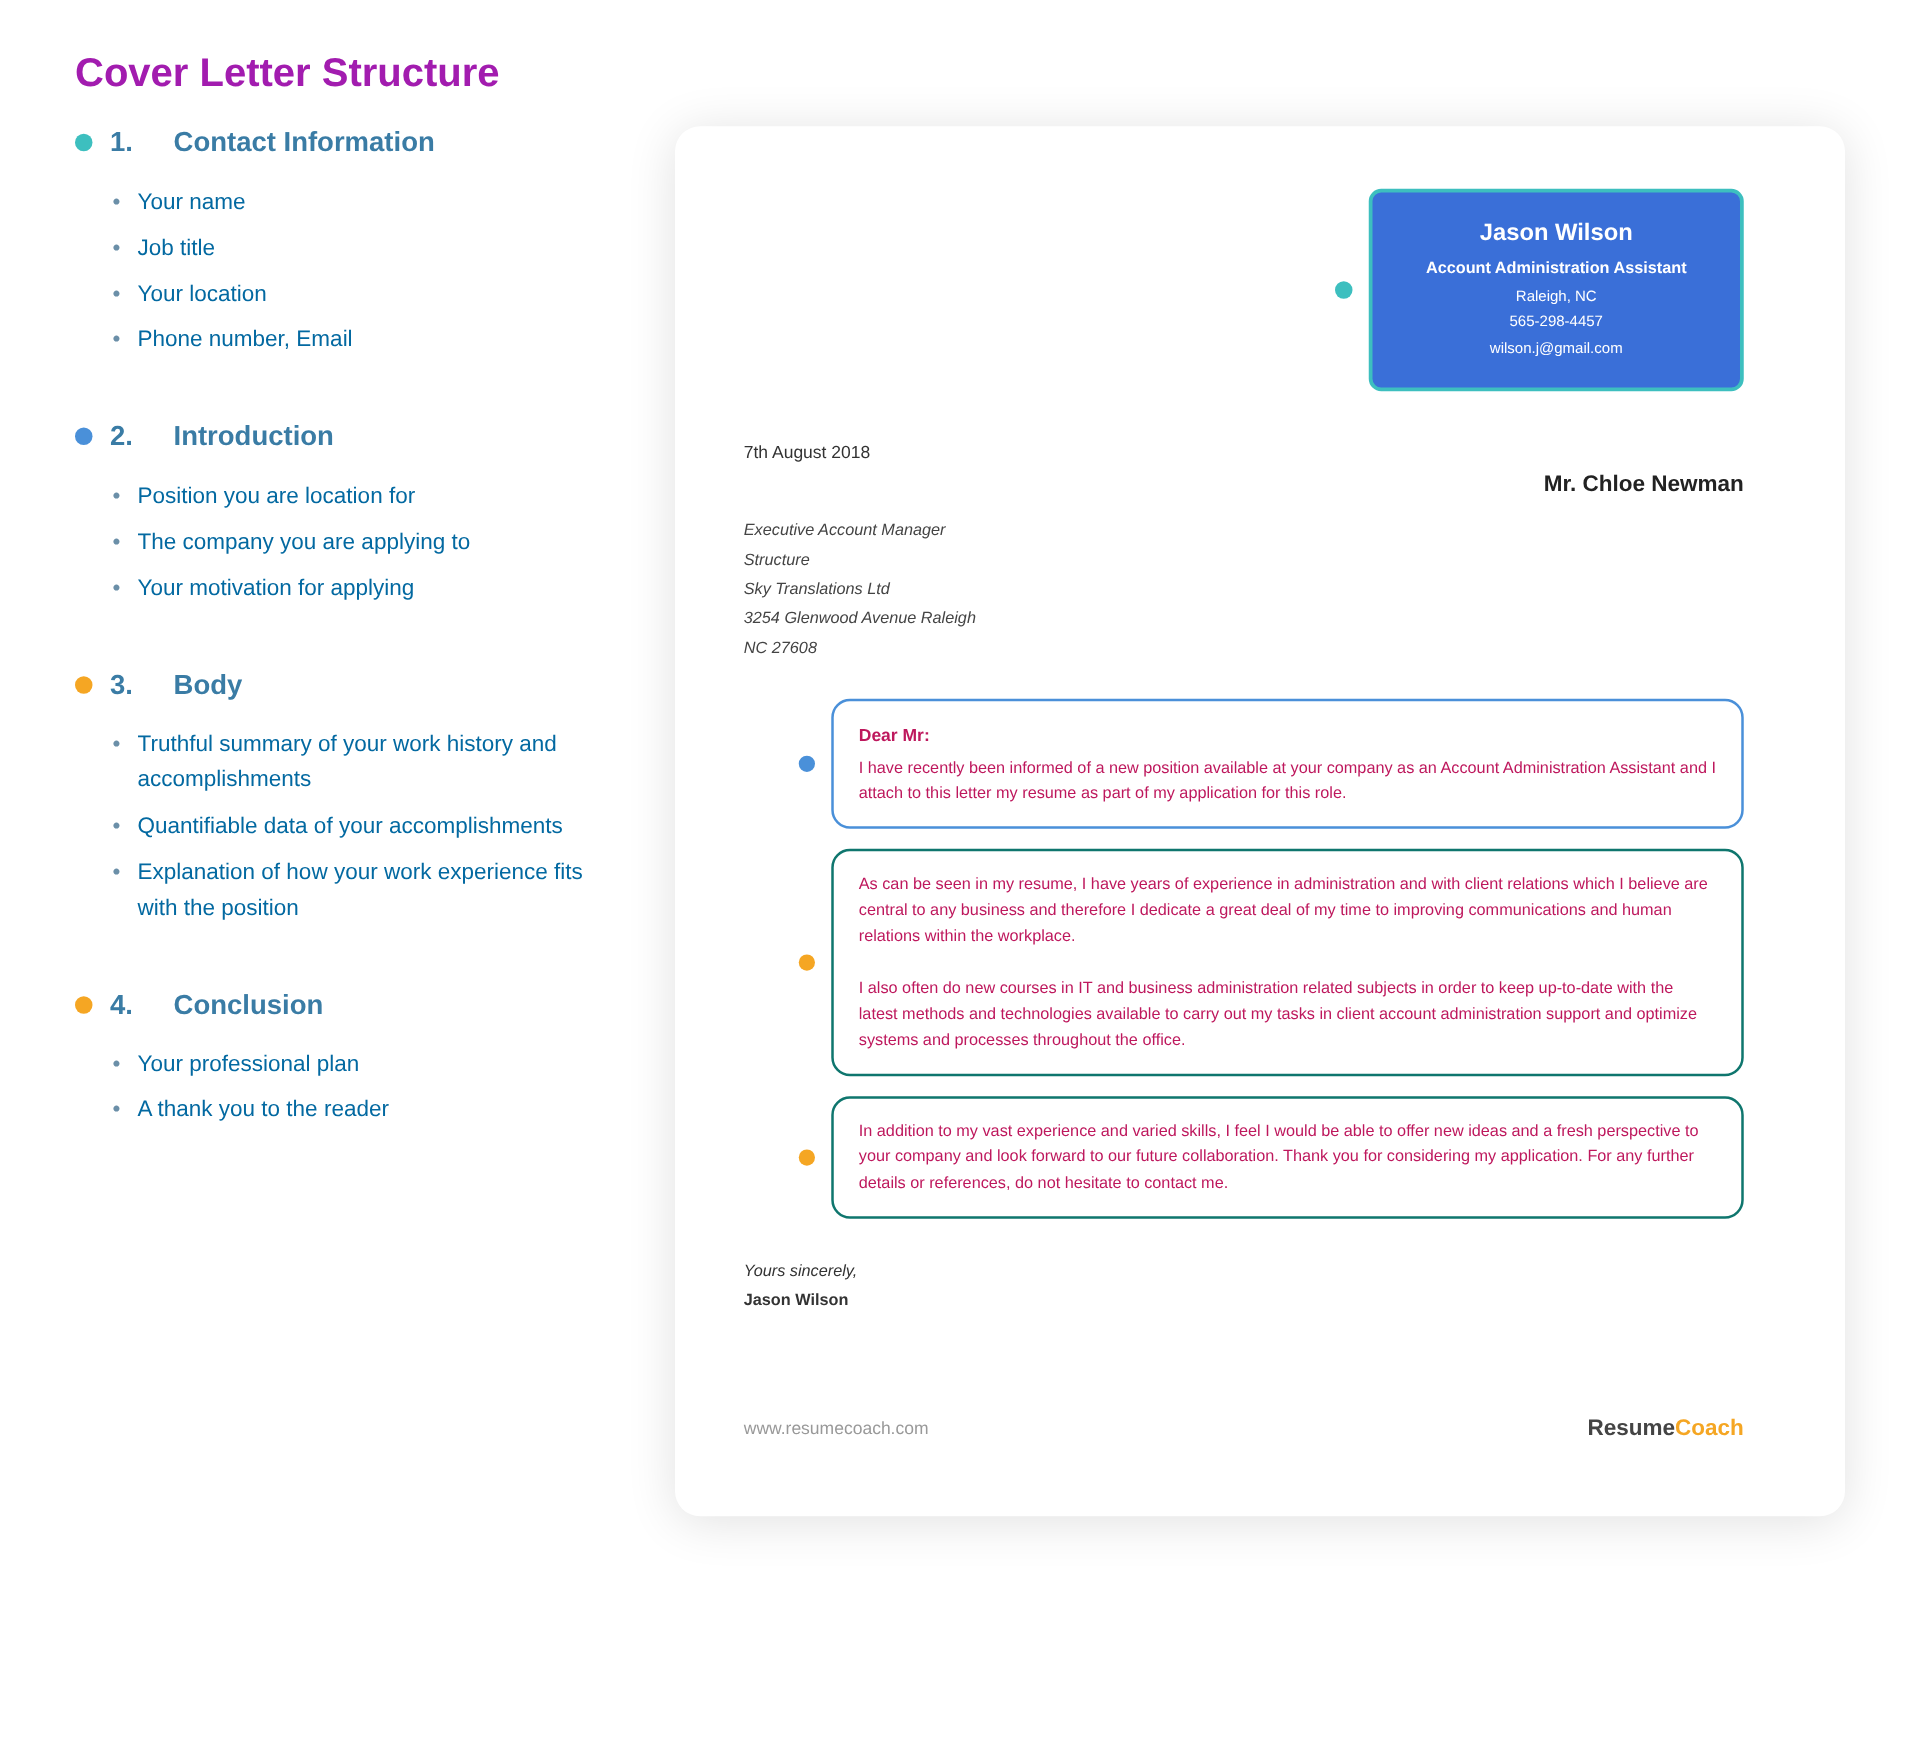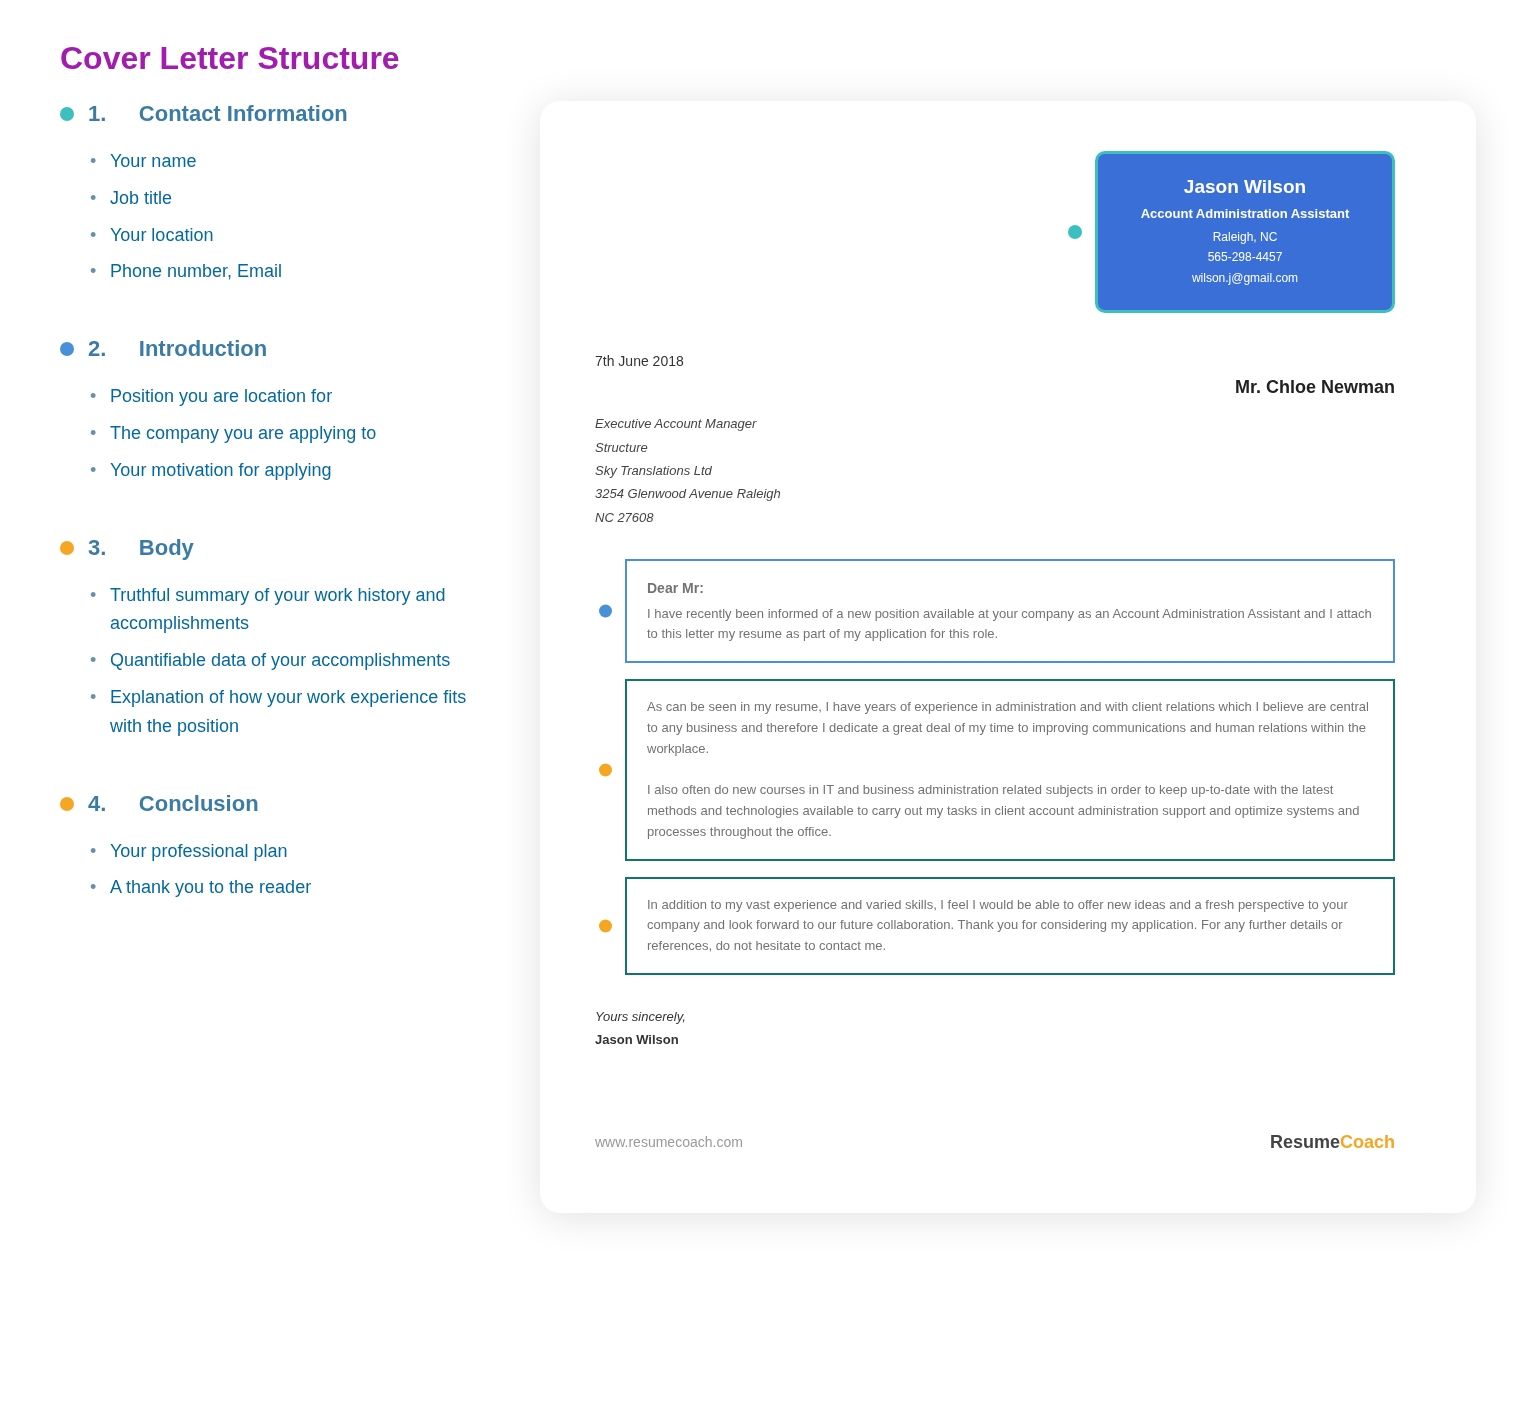--- a/index.html
+++ b/index.html
@@ -151,27 +151,28 @@
     .recipient-details {
       font-size: 13px;
       color: #444;
       font-style: italic;
       line-height: 1.8;
       margin-bottom: 30px;
     }
 
     
     .letter-block {
-      border-radius: 0;
+      border-radius: 15px;
       padding: 16px 20px;
       margin-bottom: 16px;
       font-size: 13px;
-      color: #737373;
+      color: #be185d;
       line-height: 1.6;
       position: relative;
+      margin-left: 40px;
     }
 
     .letter-block .block-dot {
       width: 13px;
       height: 13px;
       border-radius: 50%;
       position: absolute;
       left: -28px;
       top: 50%;
       transform: translateY(-50%);
@@ -306,21 +307,21 @@
       <div class="teal-dot-connector"></div>
       <div class="applicant-name">Jason Wilson</div>
       <div class="applicant-title">Account Administration Assistant</div>
       <div class="applicant-details">
         <span>Raleigh, NC</span><br>
         <span>565-298-4457</span><br>
         <span>wilson.j@gmail.com</span>
       </div>
     </div>
 
-    <div class="letter-date">7th June 2018</div>
+    <div class="letter-date">7th August 2018</div>
 
     <div class="recipient-name">Mr. Chloe Newman</div>
 
     <div class="recipient-details">
       <span>Executive Account Manager</span><br>
       <span>Structure</span><br>
       <span>Sky Translations Ltd</span><br>
       <span>3254 Glenwood Avenue Raleigh</span><br>
       <span>NC 27608</span>
     </div>

